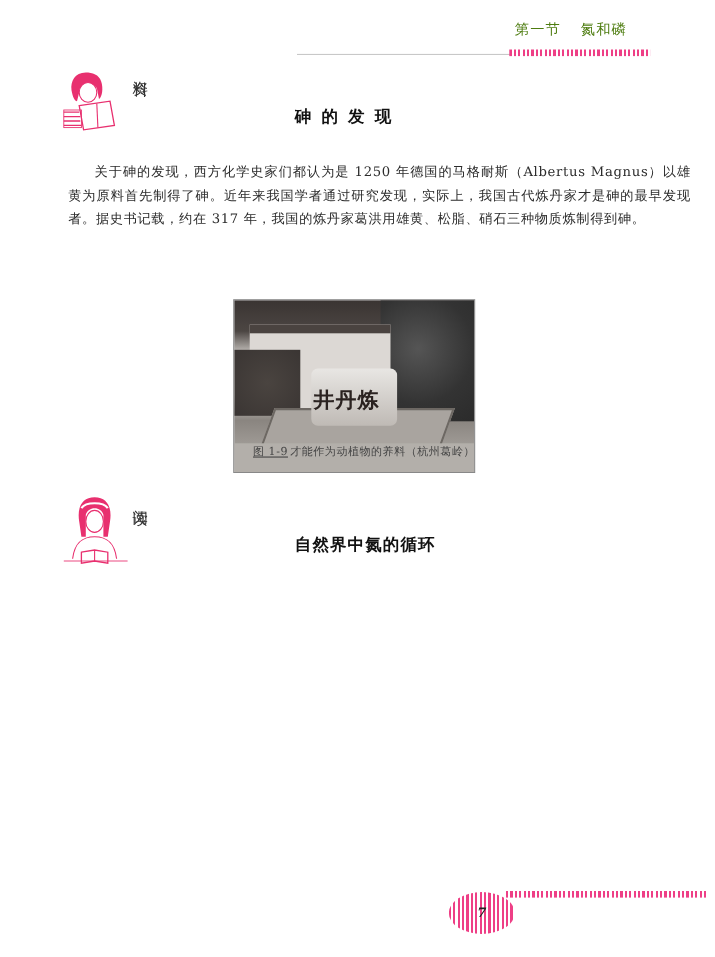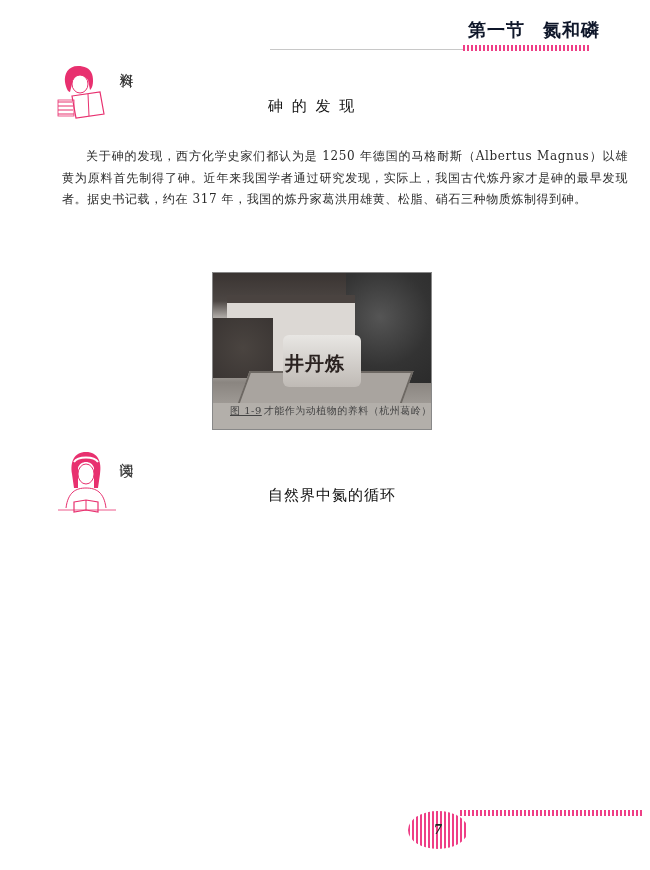--- a/index.html
+++ b/index.html
@@ -3,38 +3,38 @@
 <meta charset="utf-8">
 <style>
   html, body { margin: 0; padding: 0; }
   body {
     width: 650px; height: 870px; background: #ffffff; position: relative; overflow: hidden;
     font-family: "DejaVu Serif", "Liberation Serif", serif; color: #2a2a2a;
   }
   .header-title {
     position: absolute; top: 18px; left: 468px; width: 160px;
     font-family: "DejaVu Sans", "Liberation Sans", sans-serif;
-    font-weight: bold; font-size: 18px; letter-spacing: 1px; color: #0f172a;
+    font-weight: normal; font-size: 13px; letter-spacing: 1px; color: #4d7c0f;
   }
   .header-title .gap { display: inline-block; width: 18px; }
   .header-rule-gray {
     position: absolute; top: 49px; left: 270px; width: 195px; height: 1px; background: #c8c8c8;
   }
   .hatch {
     background: repeating-linear-gradient(90deg, #ee3f86 0 2px, #ffffff 2px 4px);
   }
   .header-rule-pink { position: absolute; top: 45px; left: 463px; width: 128px; height: 6px; }
 
   .icon-girl { position: absolute; }
   .side-label {
     position: absolute; font-size: 14px; line-height: 17px; color: #333;
     writing-mode: vertical-rl; font-family: "DejaVu Serif", serif; letter-spacing: 1px;
   }
   .section-title {
-    position: absolute; font-weight: normal; font-size: 15px; color: #111;
+    position: absolute; font-weight: bold; font-size: 15px; color: #111;
     font-family: "DejaVu Serif", serif;
   }
   .para {
     position: absolute; font-size: 12px; line-height: 21.5px; color: #2b2b2b;
     text-align: justify; letter-spacing: 0.6px;
   }
   .para p { margin: 0; text-indent: 2em; }
   .photo {
     position: absolute; left: 212px; top: 248px; width: 218px; height: 156px;
     background: linear-gradient(180deg, #3a3432 0%, #4c4643 18%, #bdb9b5 30%, #d9d6d2 55%, #8a8580 70%, #b6b2ad 100%);

